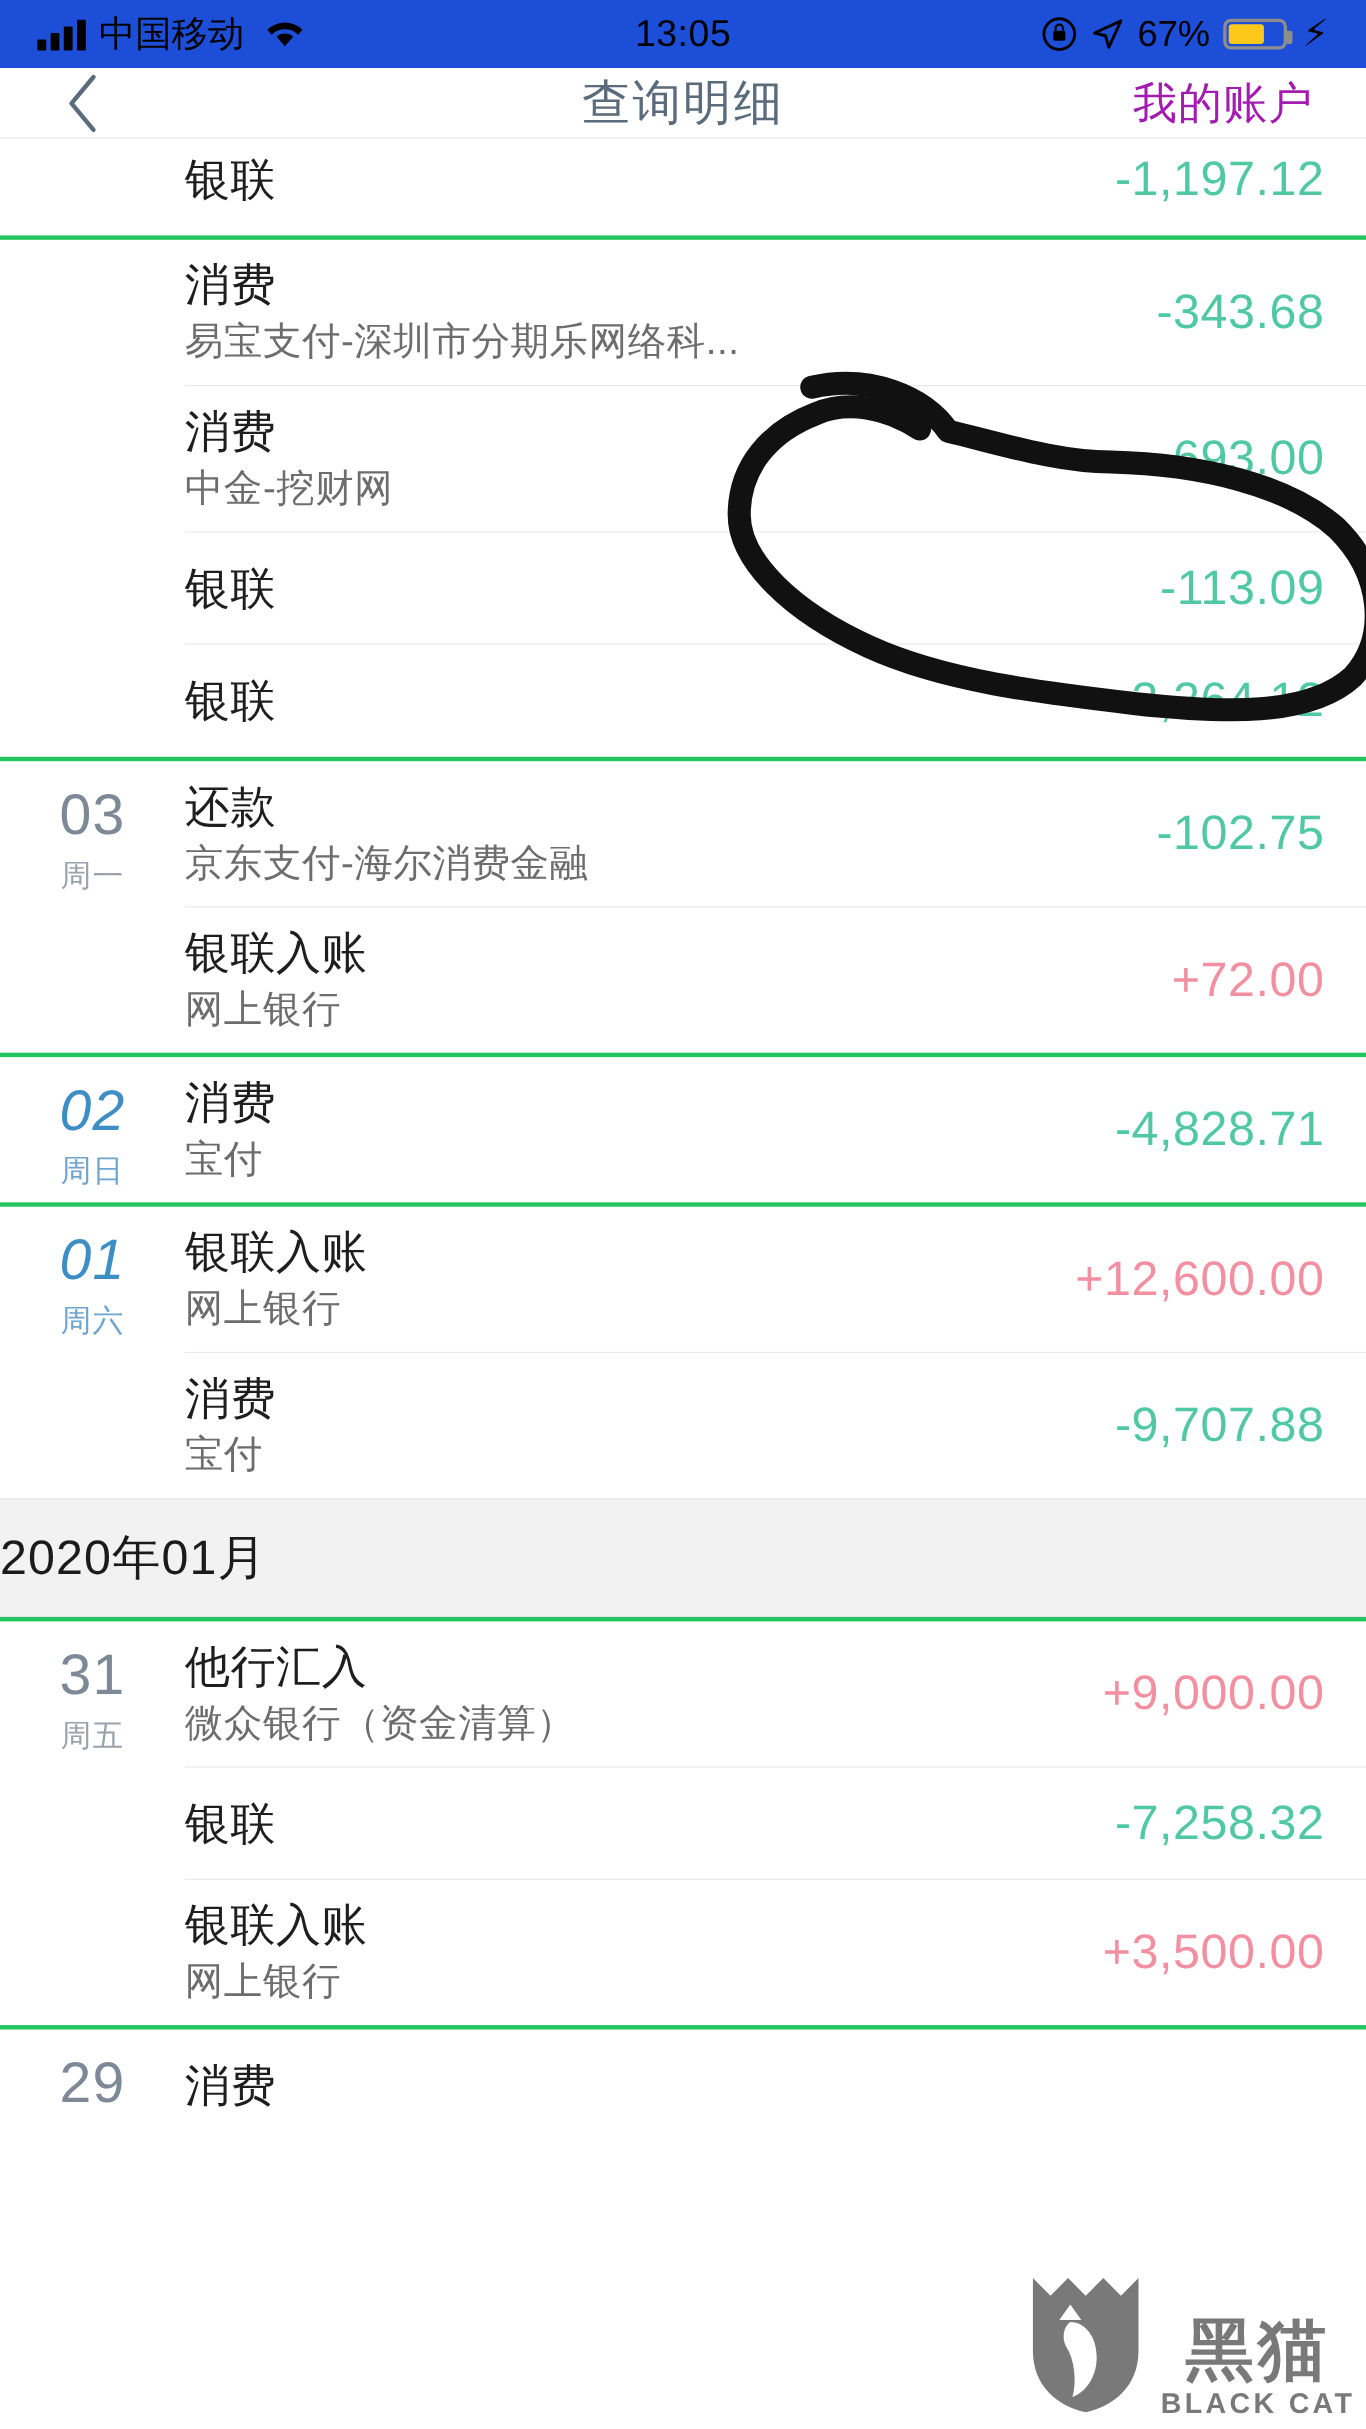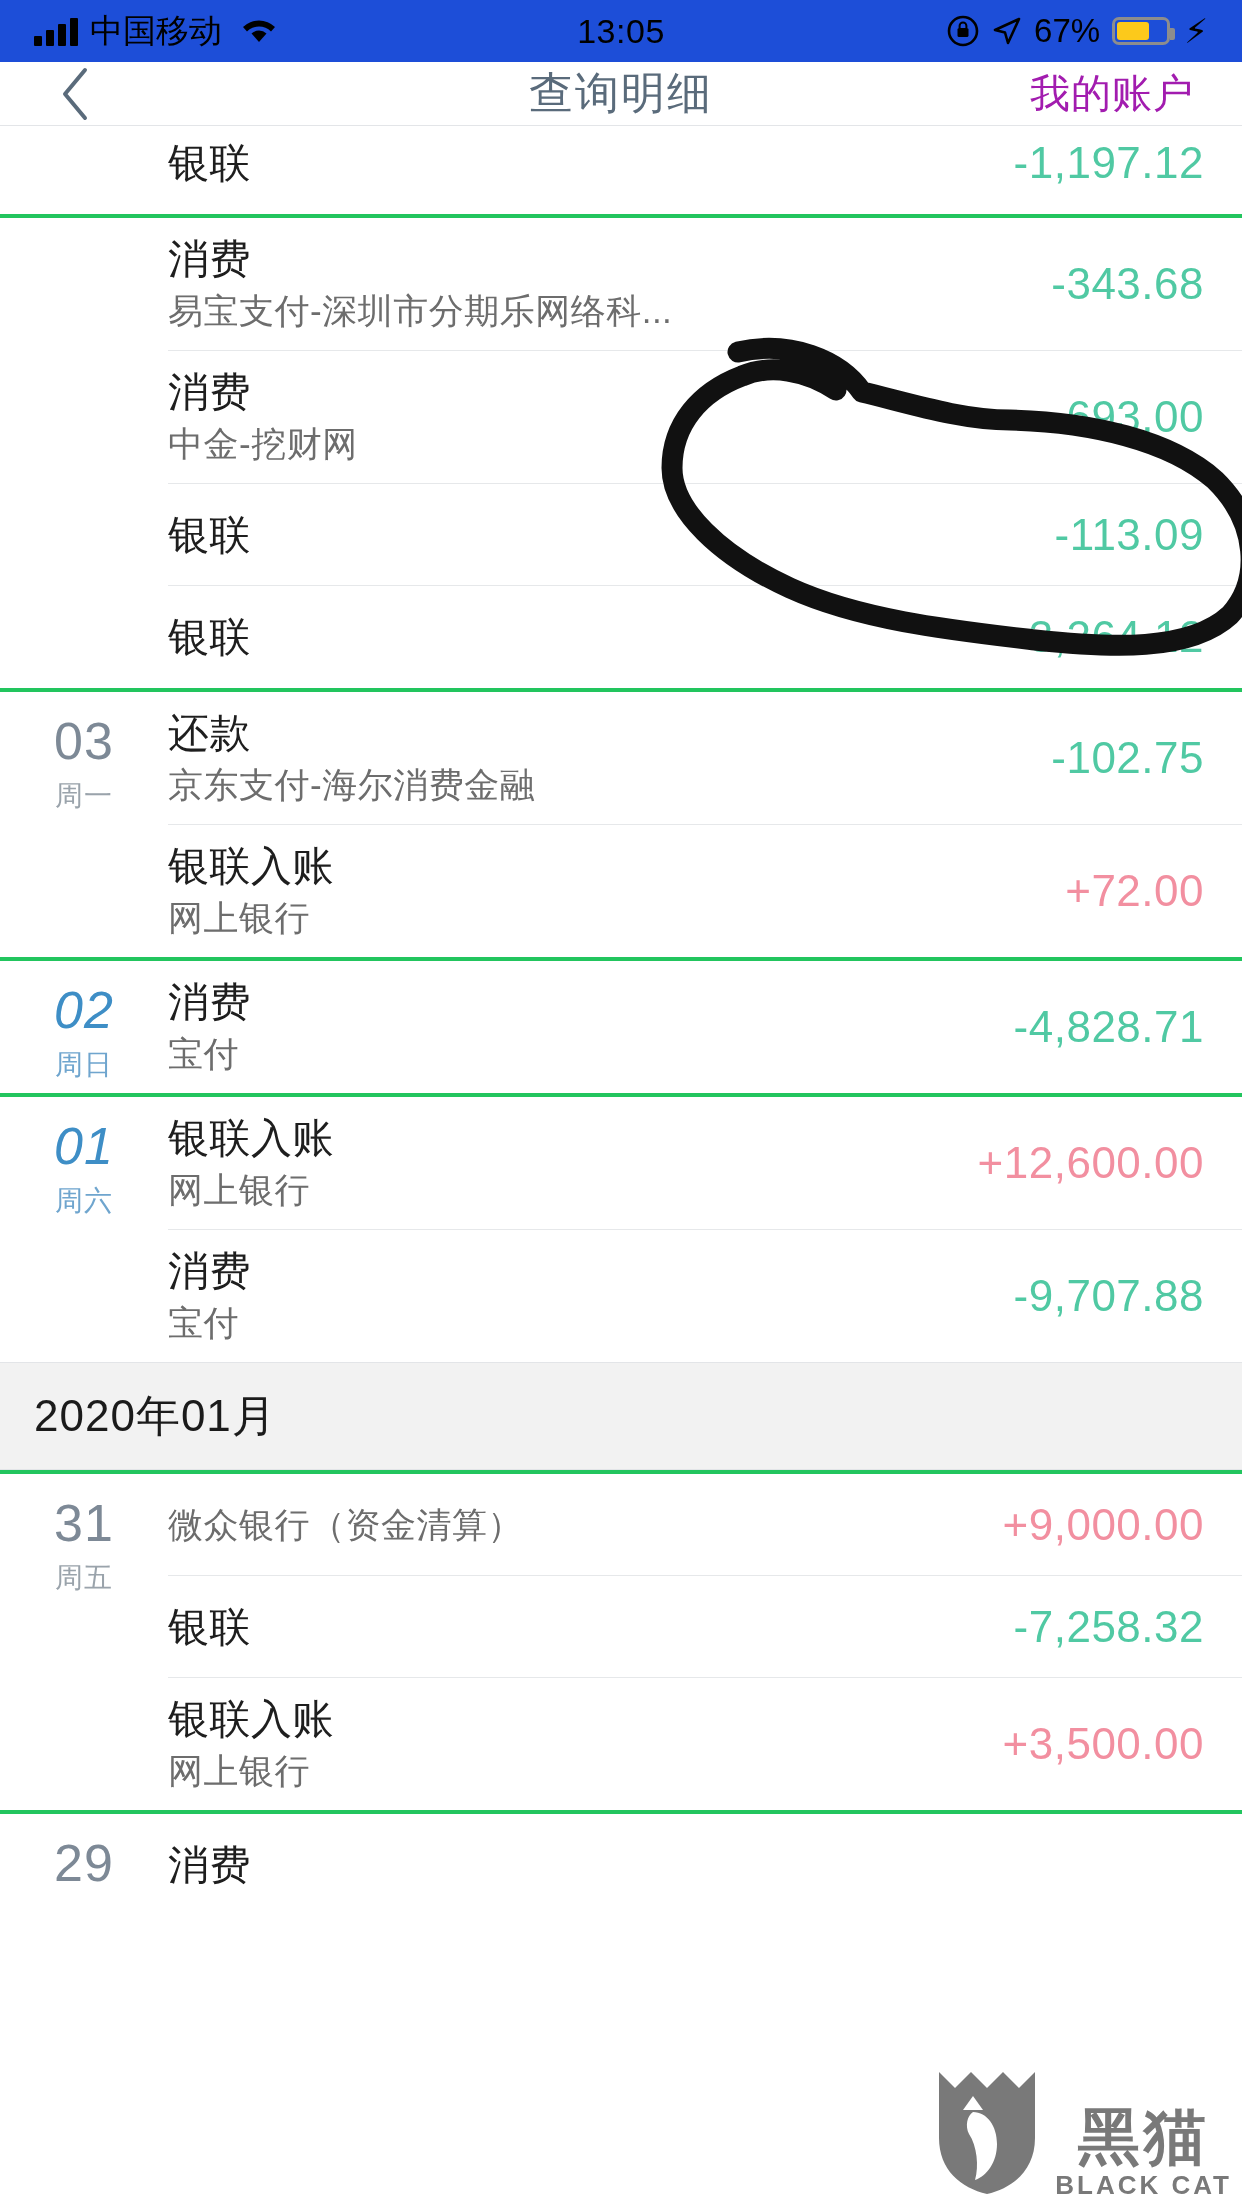--- a/index.html
+++ b/index.html
@@ -72,21 +72,20 @@
     font-size:40px; color:#a21caf; letter-spacing:1px;
     position:relative; z-index:2;
   }
 
   
   .list{ width:1242px; background:#fff; }
 
   .month-header{
     height:108px; background:#f2f2f2;
     display:flex; align-items:center;
-    padding-left:34px;
     font-size:44px; color:#1b1b1b; letter-spacing:1px;
     border-top:1px solid #e3e5e8;
     border-bottom:1px solid #e3e5e8;
   }
 
   .group{ display:flex; width:1242px; border-top:4px solid #22c55e; }
   .group.no-top{ border-top:none; }
   .date-col{
     width:168px; flex:0 0 168px;
     padding-top:18px;
@@ -317,20 +316,21 @@
 
   <div id="groups2-container">
       <div class="group">
         <div class="date-col gray">
           <div class="date-day">31</div>
           <div class="date-week">周五</div>
         </div>
         <div class="rows">
           <div class="row">
             <div class="txt">
+              <div class="t1">他行汇入</div>
               <div class="t2">微众银行（资金清算）</div>
             </div>
             <div class="amt pos">+9,000.00</div>
           </div>
           <div class="row">
             <div class="txt">
               <div class="t1">银联</div>
             </div>
             <div class="amt neg">-7,258.32</div>
           </div>

